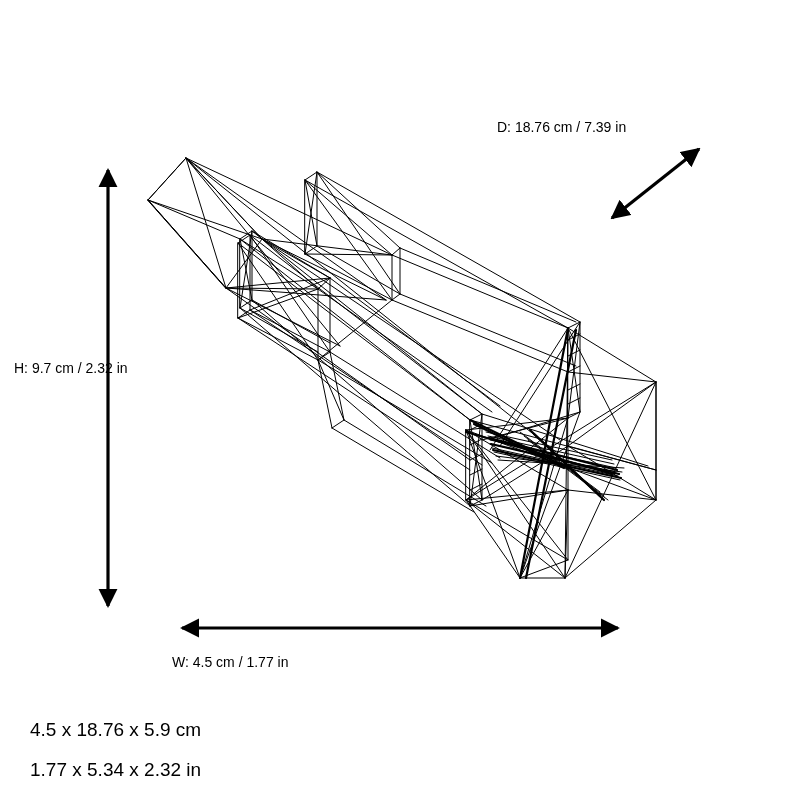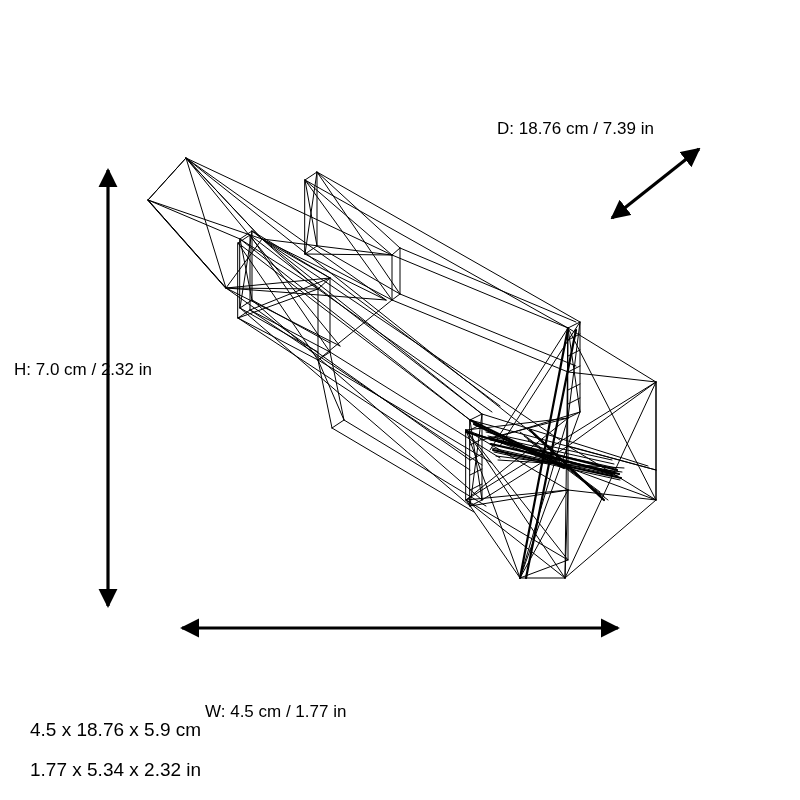--- a/index.html
+++ b/index.html
@@ -24,28 +24,28 @@
   svg.layer {
     position: absolute;
     left: 0; top: 0;
     width: 800px;
     height: 800px;
     display: block;
   }
   .dim-label {
     position: absolute;
     font-family: "Liberation Sans", sans-serif;
-    font-size: 17px;
+    font-size: 14px;
     color: #000000;
     white-space: nowrap;
     line-height: 1;
   }
   #label-h { left: 14px; top: 361px; }
   #label-d { left: 497px; top: 120px; }
-  #label-w { left: 205px; top: 655px; margin-top: 48px; }
+  #label-w { left: 172px; top: 655px; }
   .summary-line {
     position: absolute;
     font-family: "Liberation Sans", sans-serif;
     font-size: 19px;
     color: #000000;
     white-space: nowrap;
     line-height: 1;
   }
   #summary-cm { left: 30px; top: 720px; }
   #summary-in { left: 30px; top: 760px; }
@@ -237,21 +237,21 @@
       </marker>
     </defs>
 
     <line x1="108" y1="170" x2="108" y2="606" stroke="#000000" stroke-width="3.2" marker-start="url(#ah)" marker-end="url(#ah)"></line>
 
     <line x1="182" y1="628" x2="618" y2="628" stroke="#000000" stroke-width="3.2" marker-start="url(#ah)" marker-end="url(#ah)"></line>
 
     <line x1="612" y1="218" x2="699" y2="149" stroke="#000000" stroke-width="3.2" marker-start="url(#ah)" marker-end="url(#ah)"></line>
   </svg>
 
-  <div class="dim-label" id="label-h">H: 7.0 cm / 2.32 in</div>
+  <div class="dim-label" id="label-h">H: 9.7 cm / 2.32 in</div>
 
   <div class="dim-label" id="label-d">D: 18.76 cm / 7.39 in</div>
 
   <div class="dim-label" id="label-w">W: 4.5 cm / 1.77 in</div>
 
   <div class="summary-line" id="summary-cm">4.5 x 18.76 x 5.9 cm</div>
 
   <div class="summary-line" id="summary-in">1.77 x 5.34 x 2.32 in</div>
 
 </div>

